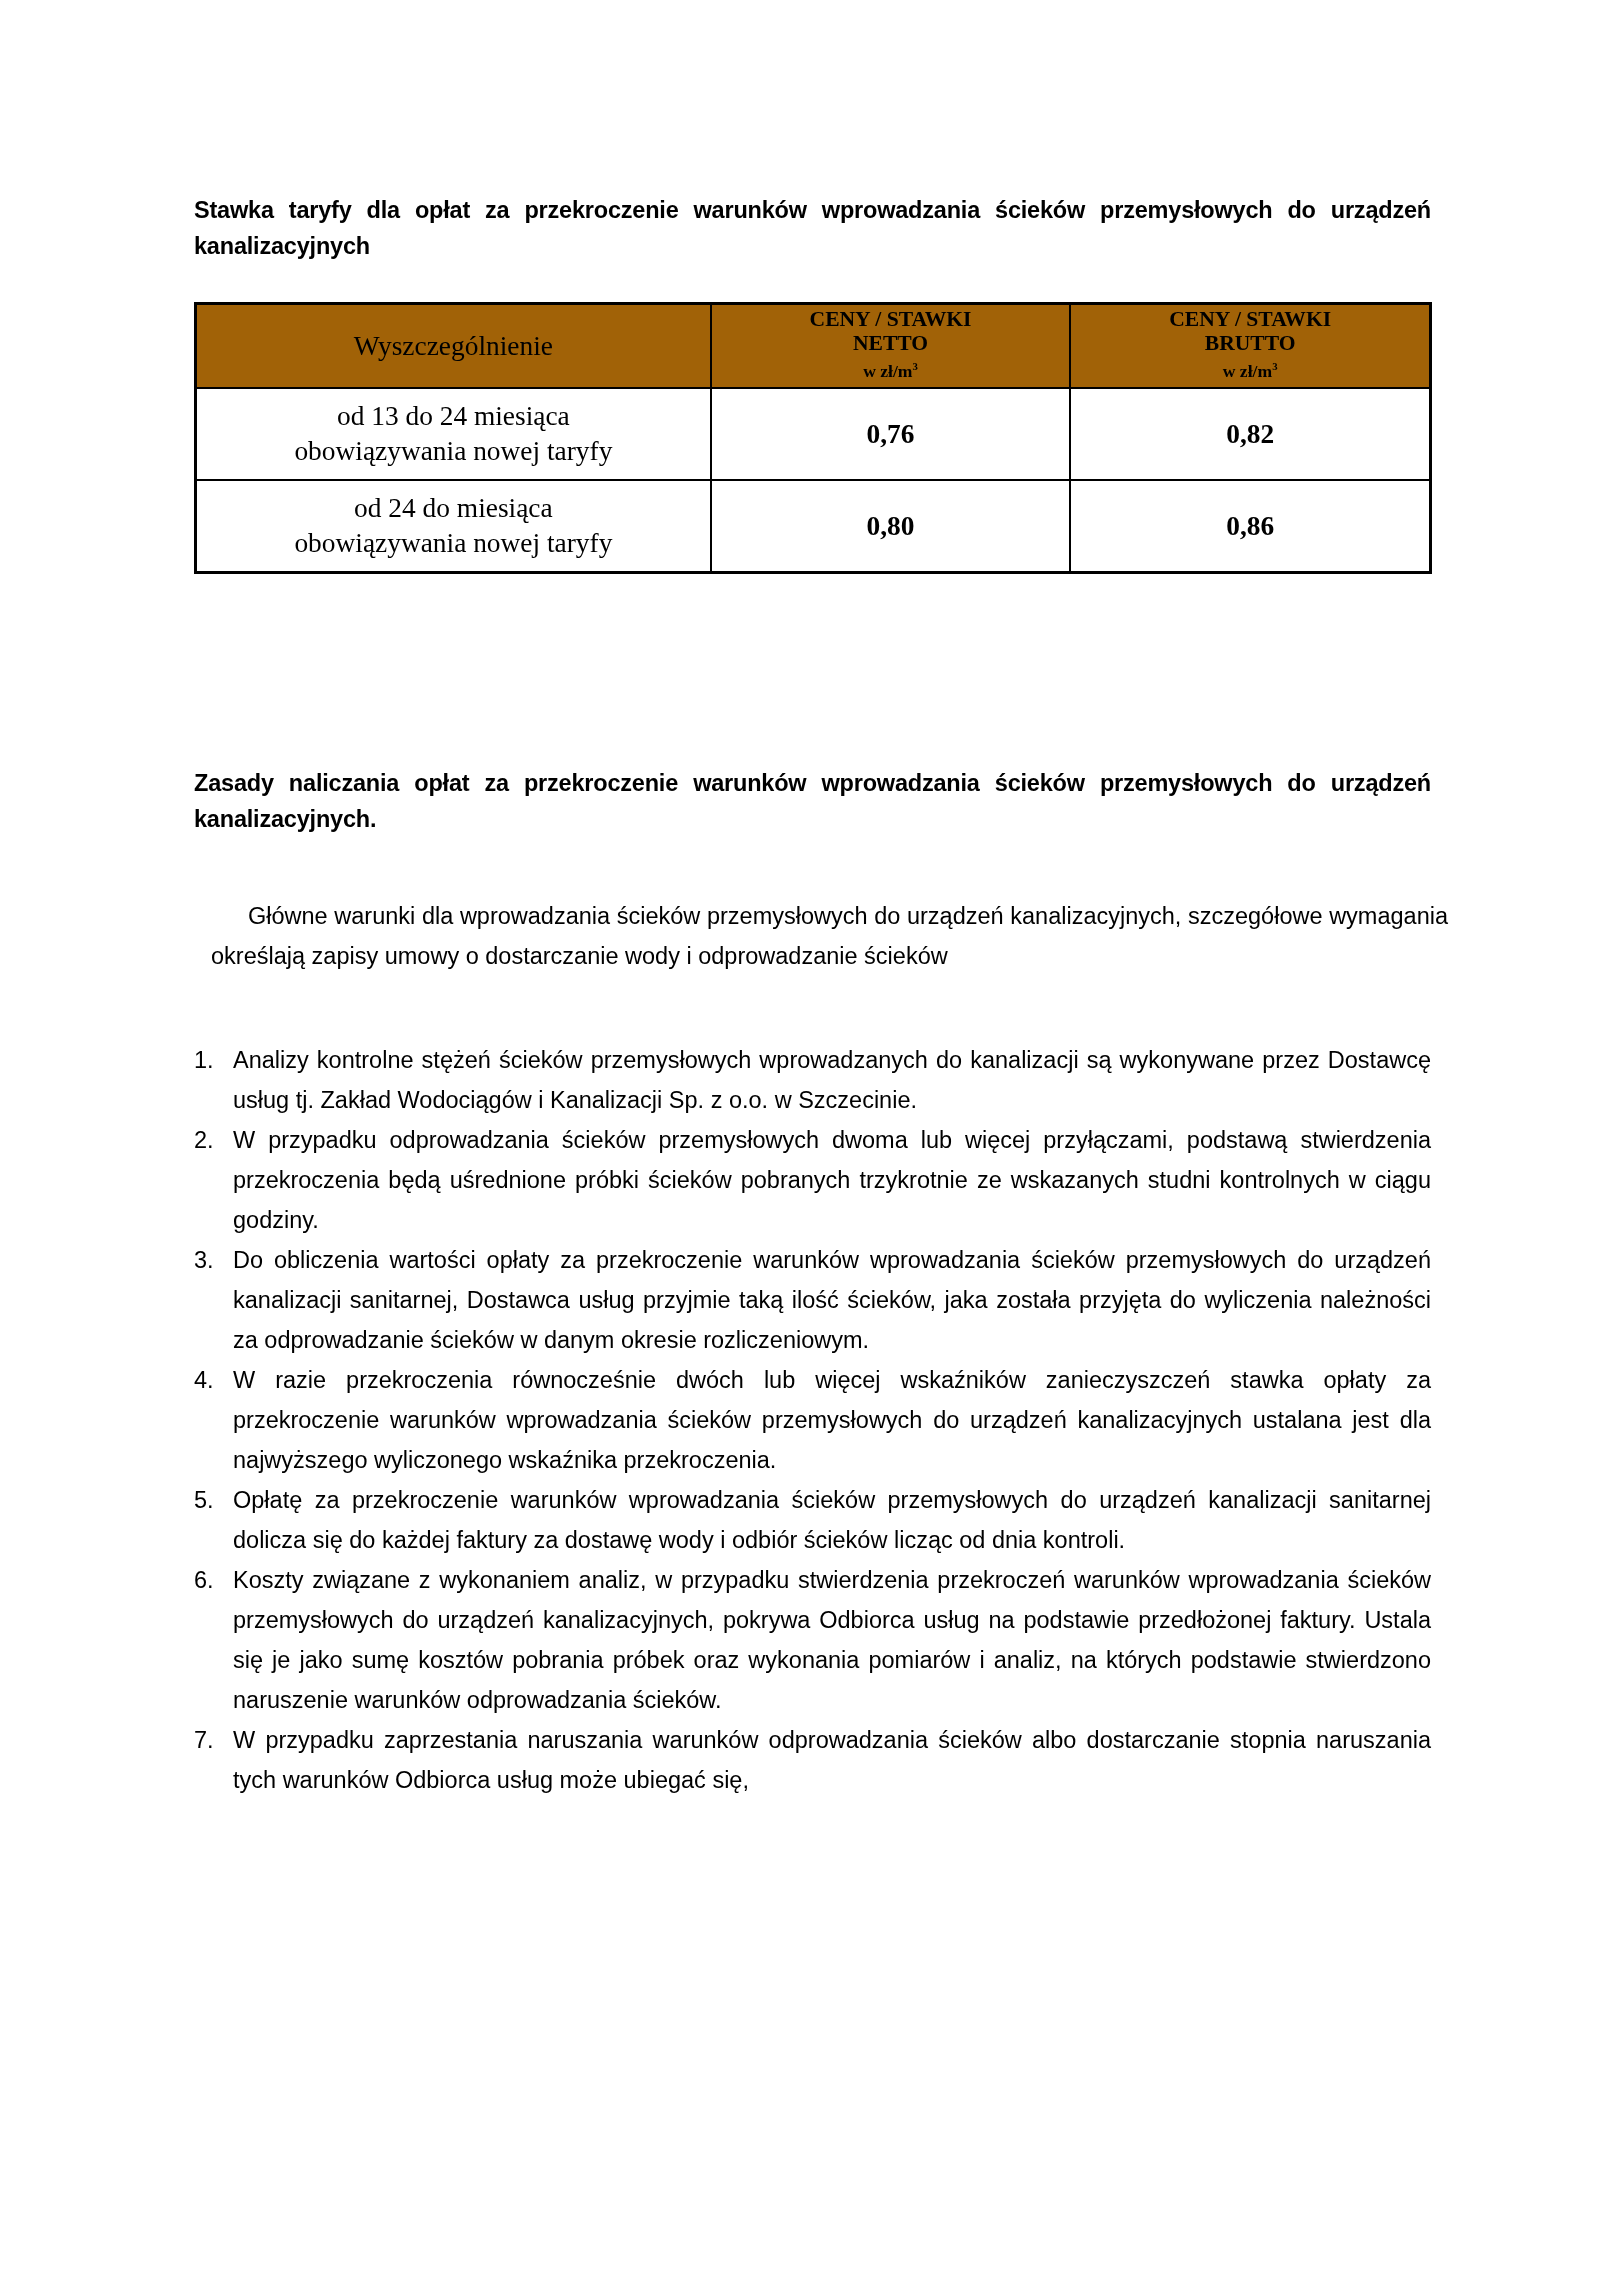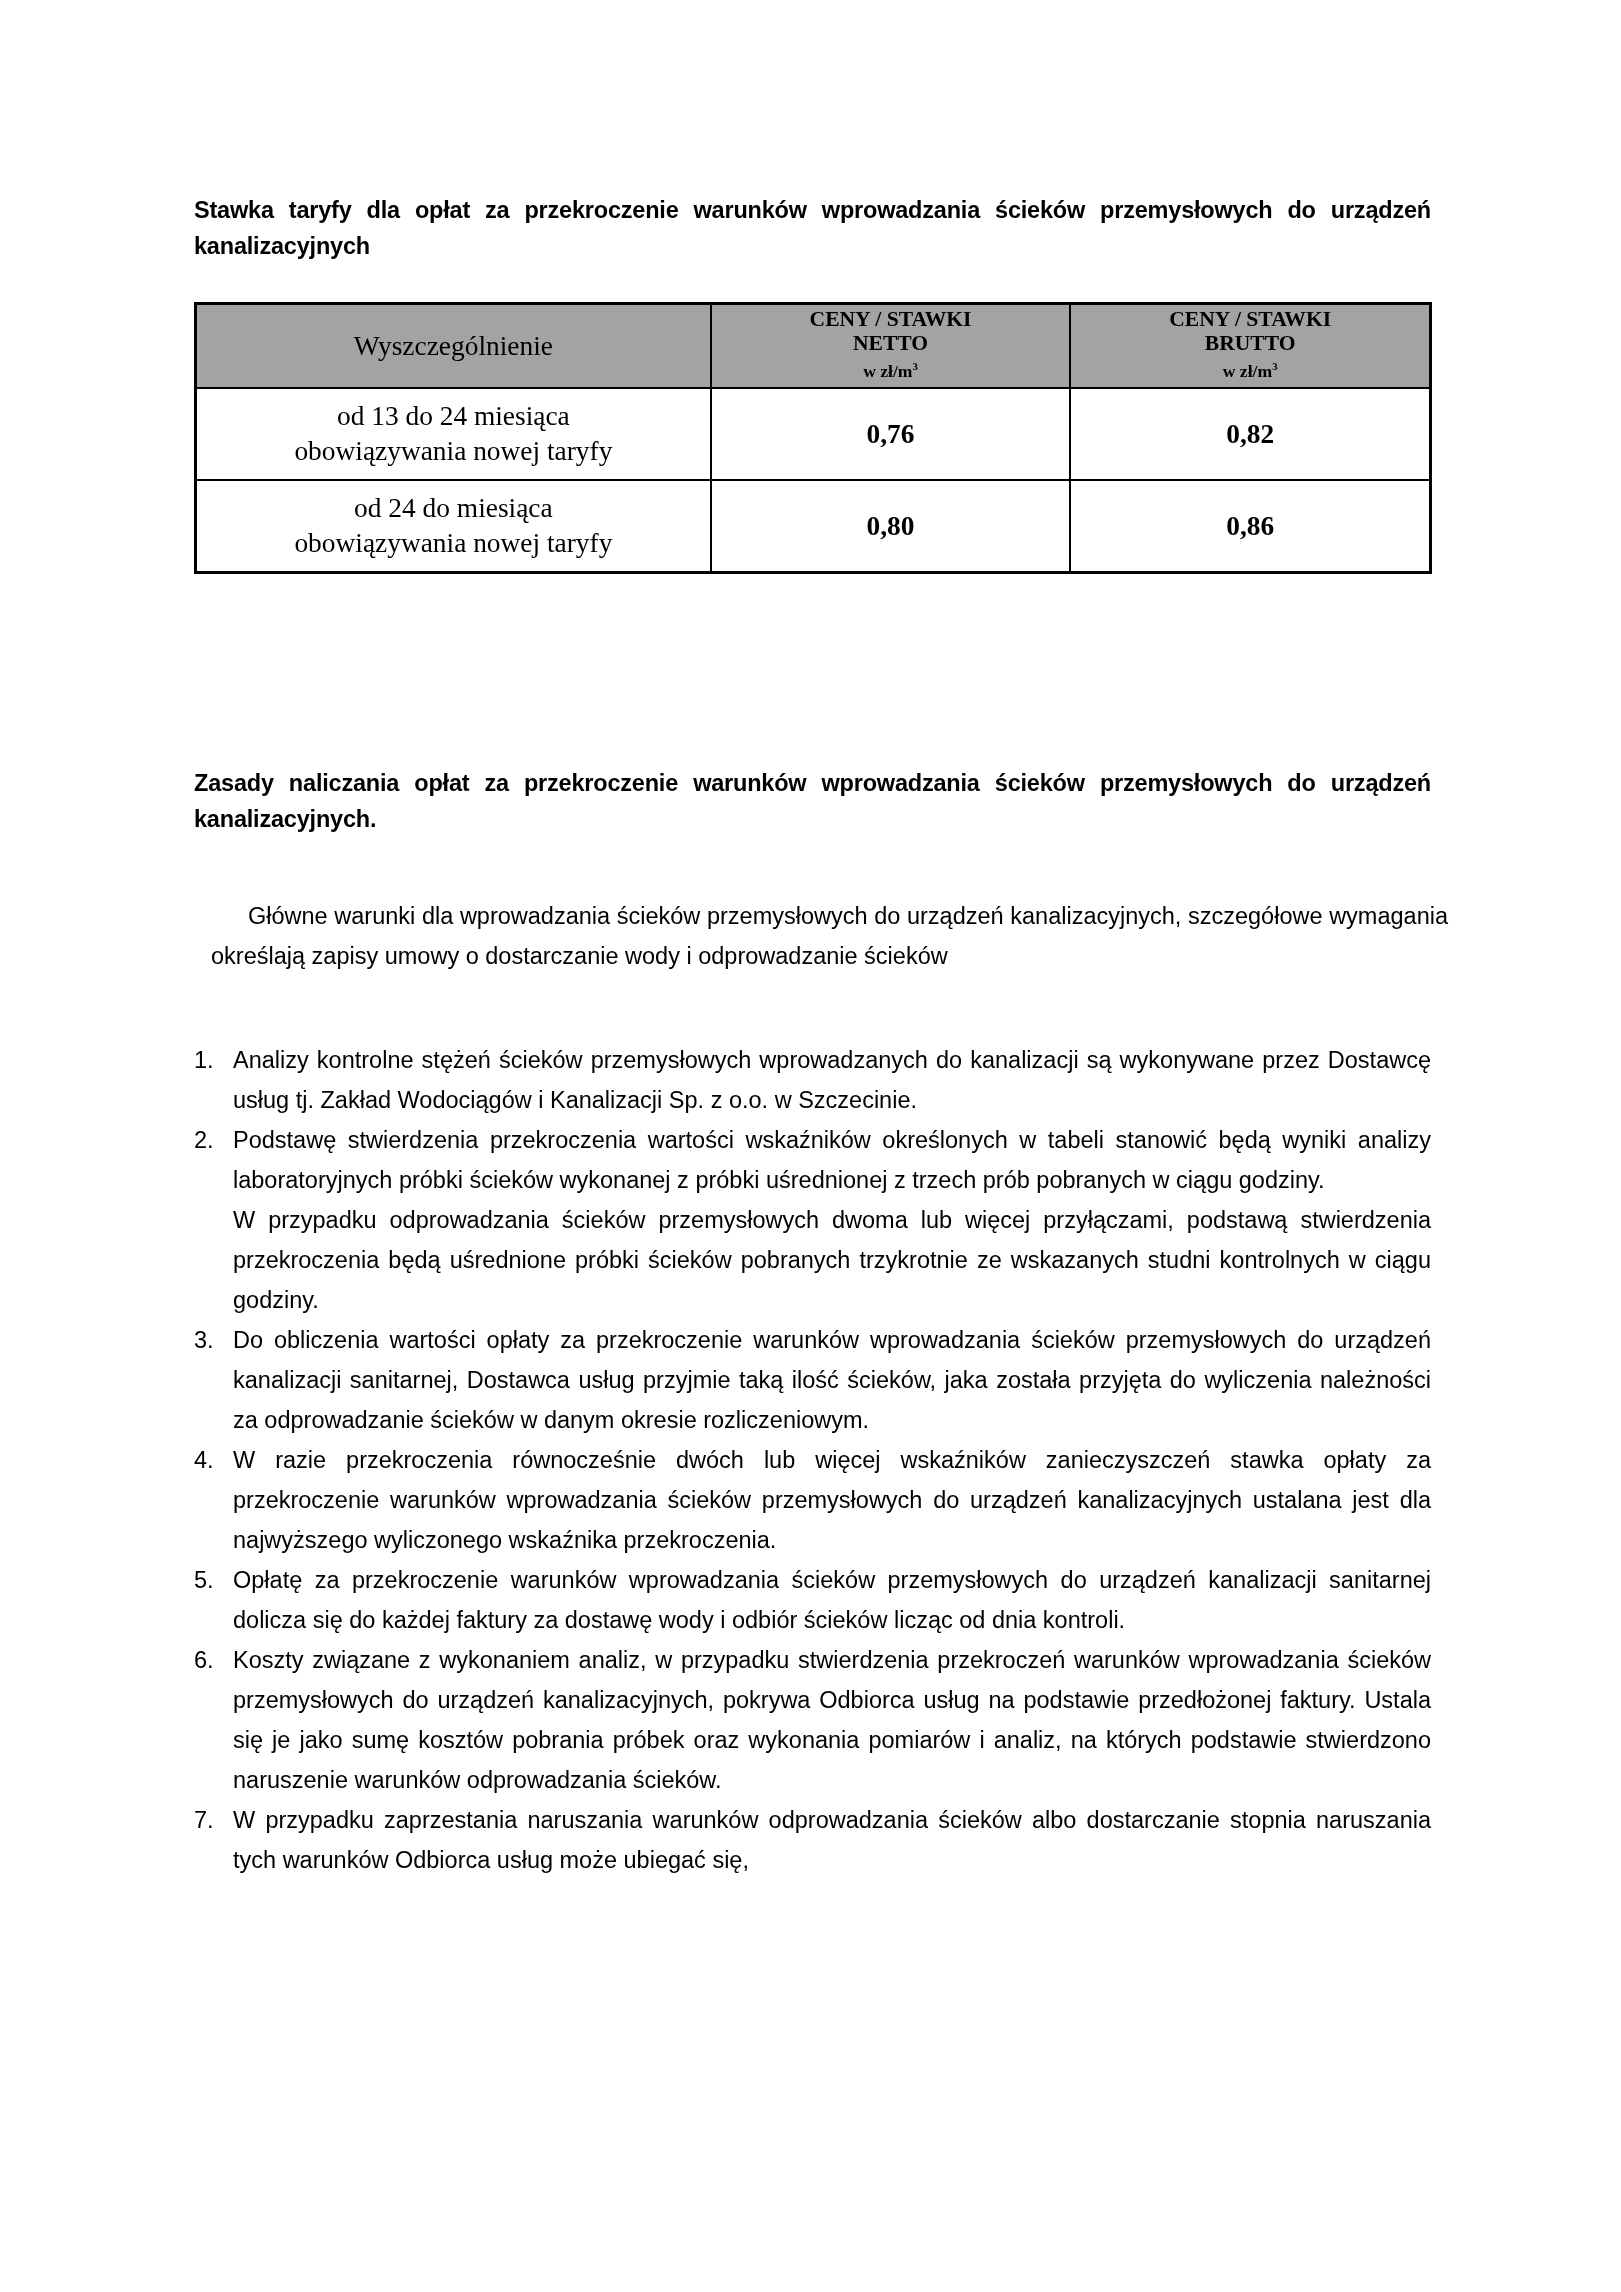--- a/index.html
+++ b/index.html
@@ -25,21 +25,21 @@
       border-collapse: collapse;
       font-family: "Liberation Serif", serif;
       border: 3.9px solid #000;
     }
     table.tariff th, table.tariff td {
       border: 2.9px solid #000;
       text-align: center;
       vertical-align: middle;
       padding: 0;
     }
-    table.tariff thead th { background: #a3a3a3; height: 82px; }
+    table.tariff thead th { background: #a16207; height: 82px; }
     table.tariff thead th.col-label { width: 519px; font-size: 27.4px; font-weight: normal; }
     table.tariff thead th.col-price { width: 363px; font-size: 21.6px; font-weight: bold; line-height: 23.5px; }
     table.tariff thead th .unit { font-size: 17.6px; }
     table.tariff thead th sup { font-size: 10.8px; }
     table.tariff tbody td { height: 90px; }
     table.tariff tbody td.label { font-size: 27.4px; line-height: 35px; font-weight: normal; }
     table.tariff tbody td.value { font-size: 27.4px; font-weight: bold; }
 
     .body-text {
       font-family: "Liberation Sans", sans-serif;
@@ -105,21 +105,20 @@
 
   <p class="body-text intro">Główne warunki dla wprowadzania ścieków przemysłowych do urządzeń kanalizacyjnych, szczegółowe wymagania określają zapisy umowy o dostarczanie wody i odprowadzanie ścieków</p>
 
   <ol class="rules body-text">
     <li>
       <span class="num">1.</span>
       <p>Analizy kontrolne stężeń ścieków przemysłowych wprowadzanych do kanalizacji są wykonywane przez Dostawcę usług tj. Zakład Wodociągów i Kanalizacji Sp. z o.o. w Szczecinie.</p>
     </li>
     <li>
       <span class="num">2.</span>
-      <p>Podstawę stwierdzenia przekroczenia wartości wskaźników określonych w tabeli stanowić będą wyniki analizy laboratoryjnych próbki ścieków wykonanej z próbki uśrednionej z trzech prób pobranych w ciągu godziny.</p>
       <p>W przypadku odprowadzania ścieków przemysłowych dwoma lub więcej przyłączami, podstawą stwierdzenia przekroczenia będą uśrednione próbki ścieków pobranych trzykrotnie ze wskazanych studni kontrolnych w ciągu godziny.</p>
     </li>
     <li>
       <span class="num">3.</span>
       <p>Do obliczenia wartości opłaty za przekroczenie warunków wprowadzania ścieków przemysłowych do urządzeń kanalizacji sanitarnej, Dostawca usług przyjmie taką ilość ścieków, jaka została przyjęta do wyliczenia należności za odprowadzanie ścieków w danym okresie rozliczeniowym.</p>
     </li>
     <li>
       <span class="num">4.</span>
       <p>W razie przekroczenia równocześnie dwóch lub więcej wskaźników zanieczyszczeń stawka opłaty za przekroczenie warunków wprowadzania ścieków przemysłowych do urządzeń kanalizacyjnych ustalana jest dla najwyższego wyliczonego wskaźnika przekroczenia.</p>
     </li>

